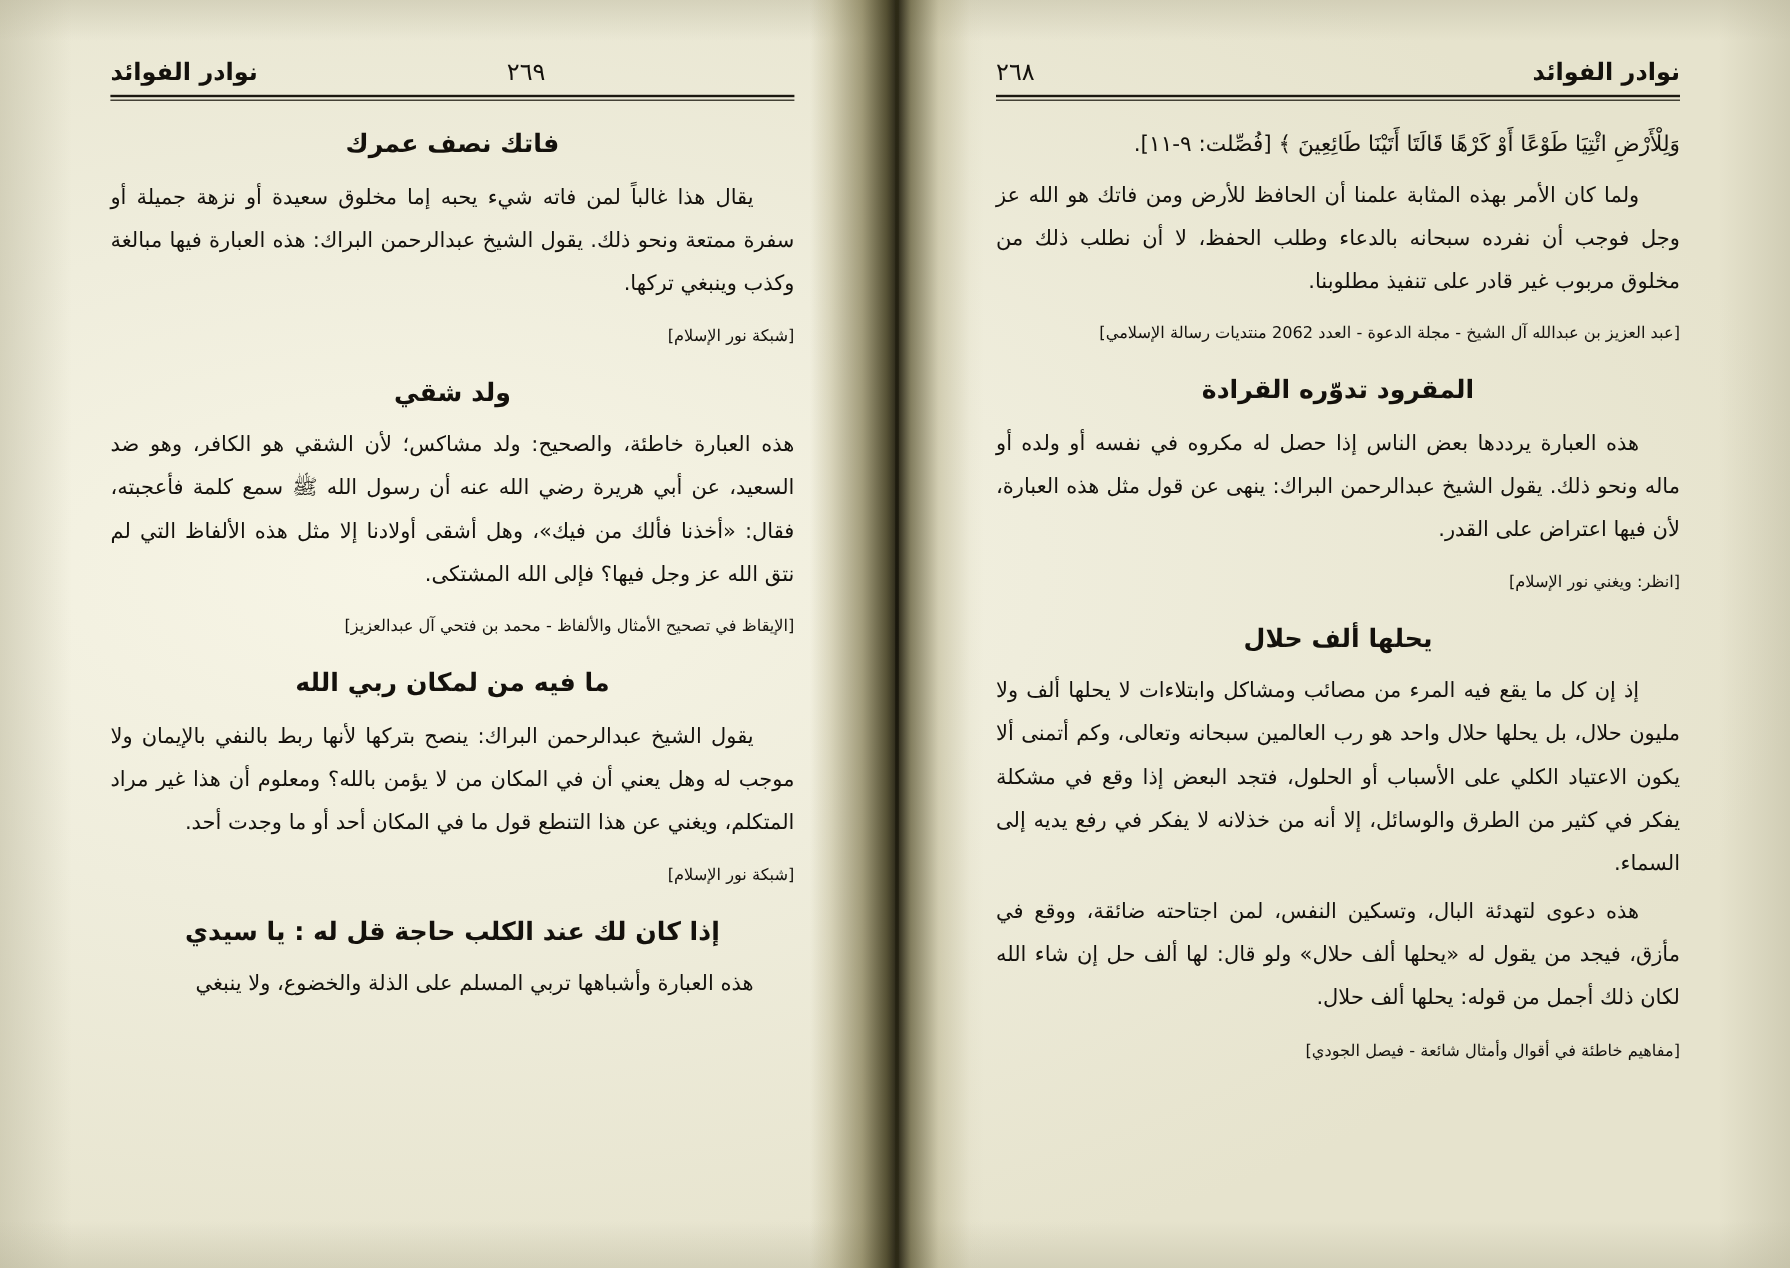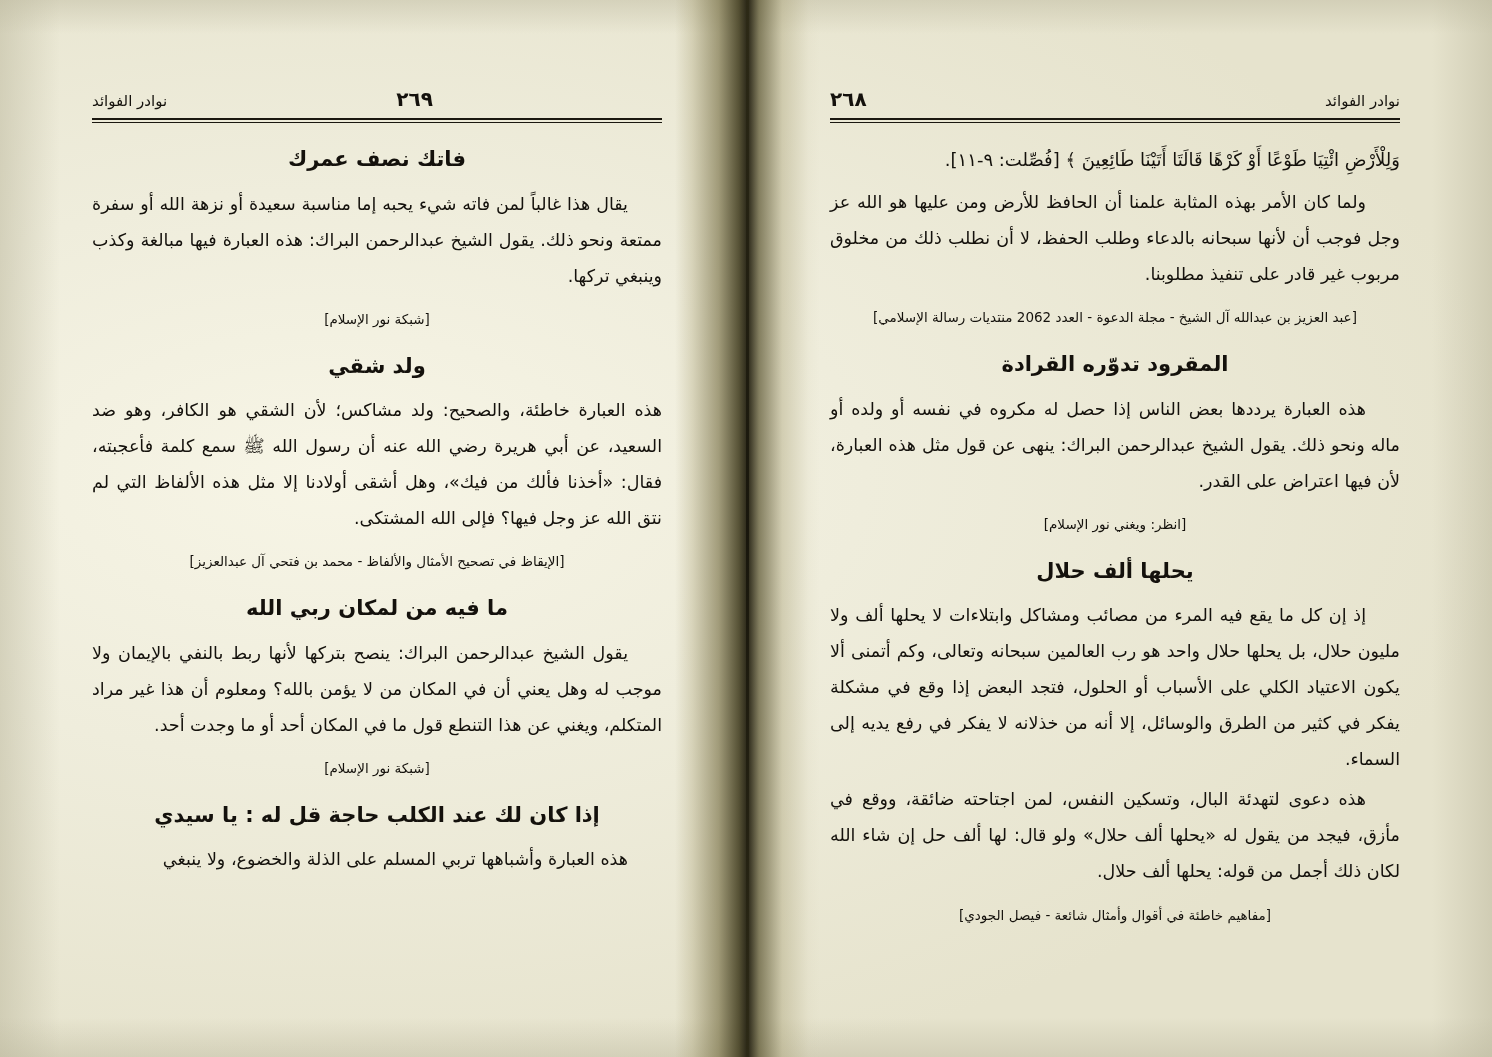--- a/index.html
+++ b/index.html
@@ -104,28 +104,27 @@
   }
   .running-head:after {
     content: "";
     position: absolute;
     left: 0; right: 0;
     bottom: -5px;
     height: 1px;
     background: #1b1810;
   }
   .rh-title {
-    font-size: 15px;
-    font-weight: normal;
+    font-size: 20px;
+    font-weight: bold;
     letter-spacing: 0;
-    margin-top: 44px;
   }
   .rh-folio {
     font-size: 20px;
-    font-weight: bold;
+    font-weight: normal;
     margin-inline-start: auto;
   }
   .leaf-right .running-head .rh-title { order: 1; }
   .leaf-right .running-head .rh-folio { order: 2; }
 
   .body {
     margin-top: 22px;
     font-size: 17.5px;
     line-height: 2.06;
     text-align: justify;
@@ -149,63 +148,63 @@
   p.quran {
     margin: 16px 0 6px 0;
     text-align: justify;
     font-size: 18px;
     line-height: 2.0;
   }
 
   p.source {
     margin: 14px 0 8px 0;
     font-size: 13.5px;
-    text-align: center;
+    text-align: right;
     line-height: 1.7;
   }
 </style>
 </head>
 <body>
 
 <div class="page">
   <div class="paper-bg"></div>
   <div class="edge-shadow-left"></div>
   <div class="edge-shadow-right"></div>
   <div class="edge-shadow-top"></div>
   <div class="edge-shadow-bottom"></div>
 
   <div class="leaf leaf-right">
     <div class="running-head">
       <span class="rh-title">نوادر الفوائد</span>
       <span class="rh-folio">٢٦٨</span>
     </div>
     <div class="body">
       <p class="quran">وَلِلْأَرْضِ ائْتِيَا طَوْعًا أَوْ كَرْهًا قَالَتَا أَتَيْنَا طَائِعِينَ ﴾ [فُصِّلت: ٩-١١].</p>
-      <p class="para">ولما كان الأمر بهذه المثابة علمنا أن الحافظ للأرض ومن عليها هو الله عز وجل فوجب أن لأنها سبحانه بالدعاء وطلب الحفظ، لا أن نطلب ذلك من مخلوق مربوب غير قادر على تنفيذ مطلوبنا.</p>
+      <p class="para">ولما كان الأمر بهذه المثابة علمنا أن الحافظ للأرض ومن فاتك هو الله عز وجل فوجب أن نفرده سبحانه بالدعاء وطلب الحفظ، لا أن نطلب ذلك من مخلوق مربوب غير قادر على تنفيذ مطلوبنا.</p>
       <p class="source">[عبد العزيز بن عبدالله آل الشيخ - مجلة الدعوة - العدد 2062 منتديات رسالة الإسلامي]</p>
 
       <h2 class="heading">المقرود تدوّره القرادة</h2>
       <p class="para">هذه العبارة يرددها بعض الناس إذا حصل له مكروه في نفسه أو ولده أو ماله ونحو ذلك. يقول الشيخ عبدالرحمن البراك: ينهى عن قول مثل هذه العبارة، لأن فيها اعتراض على القدر.</p>
       <p class="source">[انظر: ويغني نور الإسلام]</p>
 
       <h2 class="heading">يحلها ألف حلال</h2>
       <p class="para">إذ إن كل ما يقع فيه المرء من مصائب ومشاكل وابتلاءات لا يحلها ألف ولا مليون حلال، بل يحلها حلال واحد هو رب العالمين سبحانه وتعالى، وكم أتمنى ألا يكون الاعتياد الكلي على الأسباب أو الحلول، فتجد البعض إذا وقع في مشكلة يفكر في كثير من الطرق والوسائل، إلا أنه من خذلانه لا يفكر في رفع يديه إلى السماء.</p>
       <p class="para">هذه دعوى لتهدئة البال، وتسكين النفس، لمن اجتاحته ضائقة، ووقع في مأزق، فيجد من يقول له «يحلها ألف حلال» ولو قال: لها ألف حل إن شاء الله لكان ذلك أجمل من قوله: يحلها ألف حلال.</p>
       <p class="source">[مفاهيم خاطئة في أقوال وأمثال شائعة - فيصل الجودي]</p>
     </div>
   </div>
 
   <div class="leaf leaf-left">
     <div class="running-head">
       <span class="rh-folio">٢٦٩</span>
       <span class="rh-title" style="margin-inline-start:auto;">نوادر الفوائد</span>
     </div>
     <div class="body">
       <h2 class="heading first">فاتك نصف عمرك</h2>
-      <p class="para">يقال هذا غالباً لمن فاته شيء يحبه إما مناسبة سعيدة أو نزهة الله أو سفرة ممتعة ونحو ذلك. يقول الشيخ عبدالرحمن البراك: هذه العبارة فيها مبالغة وكذب وينبغي تركها.</p>
+      <p class="para">يقال هذا غالباً لمن فاته شيء يحبه إما مخلوق سعيدة أو نزهة جميلة أو سفرة ممتعة ونحو ذلك. يقول الشيخ عبدالرحمن البراك: هذه العبارة فيها مبالغة وكذب وينبغي تركها.</p>
       <p class="source">[شبكة نور الإسلام]</p>
 
       <h2 class="heading">ولد شقي</h2>
       <p class="para noindent">هذه العبارة خاطئة، والصحيح: ولد مشاكس؛ لأن الشقي هو الكافر، وهو ضد السعيد، عن أبي هريرة رضي الله عنه أن رسول الله ﷺ سمع كلمة فأعجبته، فقال: «أخذنا فألك من فيك»، وهل أشقى أولادنا إلا مثل هذه الألفاظ التي لم نتق الله عز وجل فيها؟ فإلى الله المشتكى.</p>
       <p class="source">[الإيقاظ في تصحيح الأمثال والألفاظ - محمد بن فتحي آل عبدالعزيز]</p>
 
       <h2 class="heading">ما فيه من لمكان ربي الله</h2>
       <p class="para">يقول الشيخ عبدالرحمن البراك: ينصح بتركها لأنها ربط بالنفي بالإيمان ولا موجب له وهل يعني أن في المكان من لا يؤمن بالله؟ ومعلوم أن هذا غير مراد المتكلم، ويغني عن هذا التنطع قول ما في المكان أحد أو ما وجدت أحد.</p>
       <p class="source">[شبكة نور الإسلام]</p>
 

